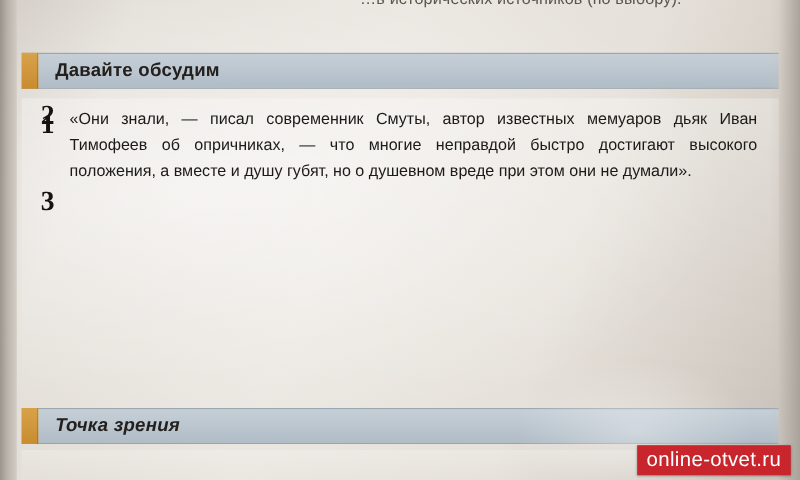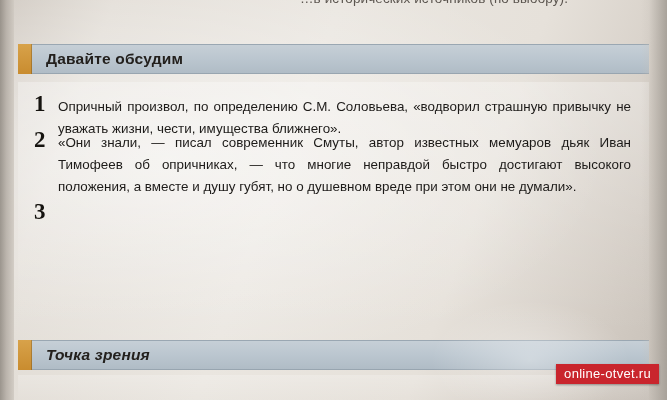--- a/index.html
+++ b/index.html
@@ -122,25 +122,25 @@
     position: absolute;
     left: 18px; top: 375px;
     width: 631px; height: 25px;
     background: linear-gradient(180deg, rgba(255,255,255,0.22), rgba(255,255,255,0.02));
   }
 
   
   #watermark {
     position: absolute;
     right: 8px;
-    bottom: 16px;
+    bottom: 4px;
     padding: 2px 8px 3px;
     background: #c9252d;
     color: #ffffff;
-    font-size: 13px;
+    font-size: 17px;
     letter-spacing: .3px;
     font-family: "Liberation Sans", sans-serif;
     box-shadow: 0 1px 2px rgba(0,0,0,.35);
   }
 
   
   #glare {
     position: absolute;
     left: 430px; top: 300px;
     width: 200px; height: 120px;
@@ -161,21 +161,20 @@
 
   <div class="heading-bar" id="heading-discuss">
     <div class="tab"></div>
     <div class="title">Давайте обсудим</div>
   </div>
 
   <div id="body-block">
 
     <p class="para" id="para-1">
       <span class="num">1</span>
-      <span>Опричный произвол, по определению С.М. Соловьева, «водворил страшную привычку не уважать жизни, чести, имущества ближнего».</span>
     </p>
 
     <p class="para" id="para-2">
       <span class="num">2</span>
       <span>«Они знали, — писал современник Смуты, автор известных мемуаров дьяк Иван Тимофеев об опричниках, — что многие неправдой быстро достигают высокого положения, а вместе и душу губят, но о душевном вреде при этом они не думали».</span>
     </p>
 
     <p class="para" id="para-3">
       <span class="num">3</span>
     </p>

